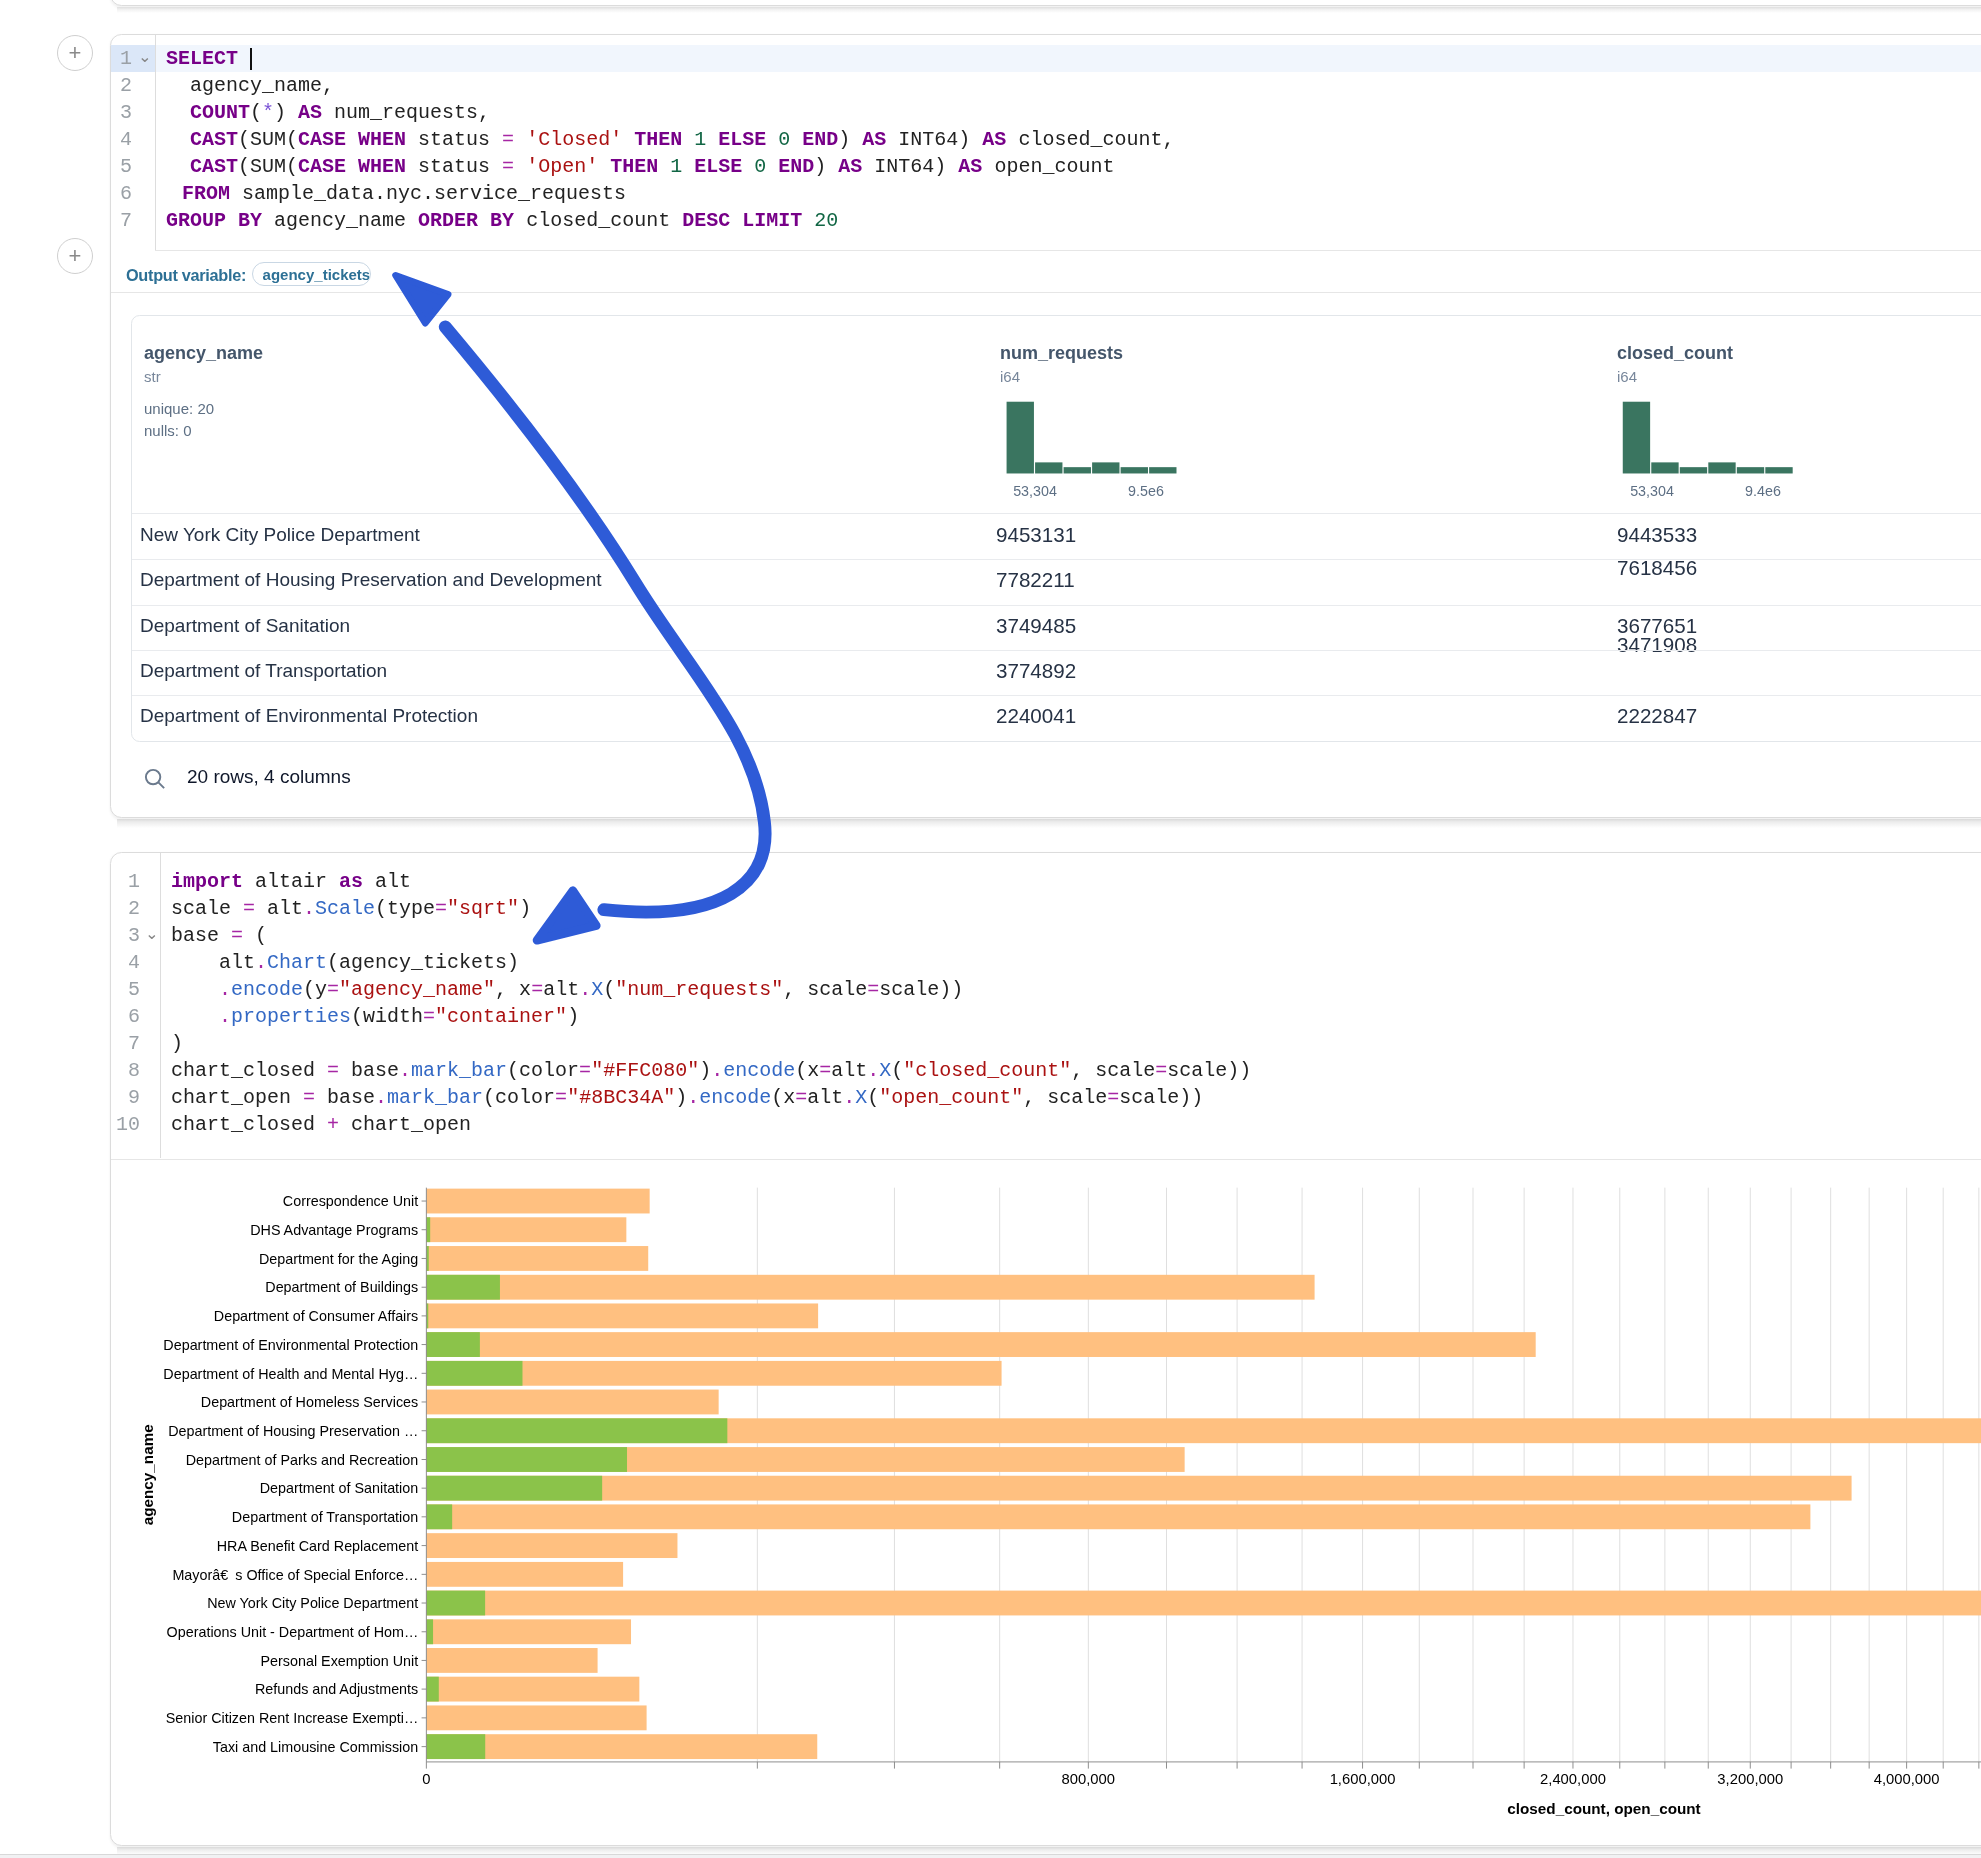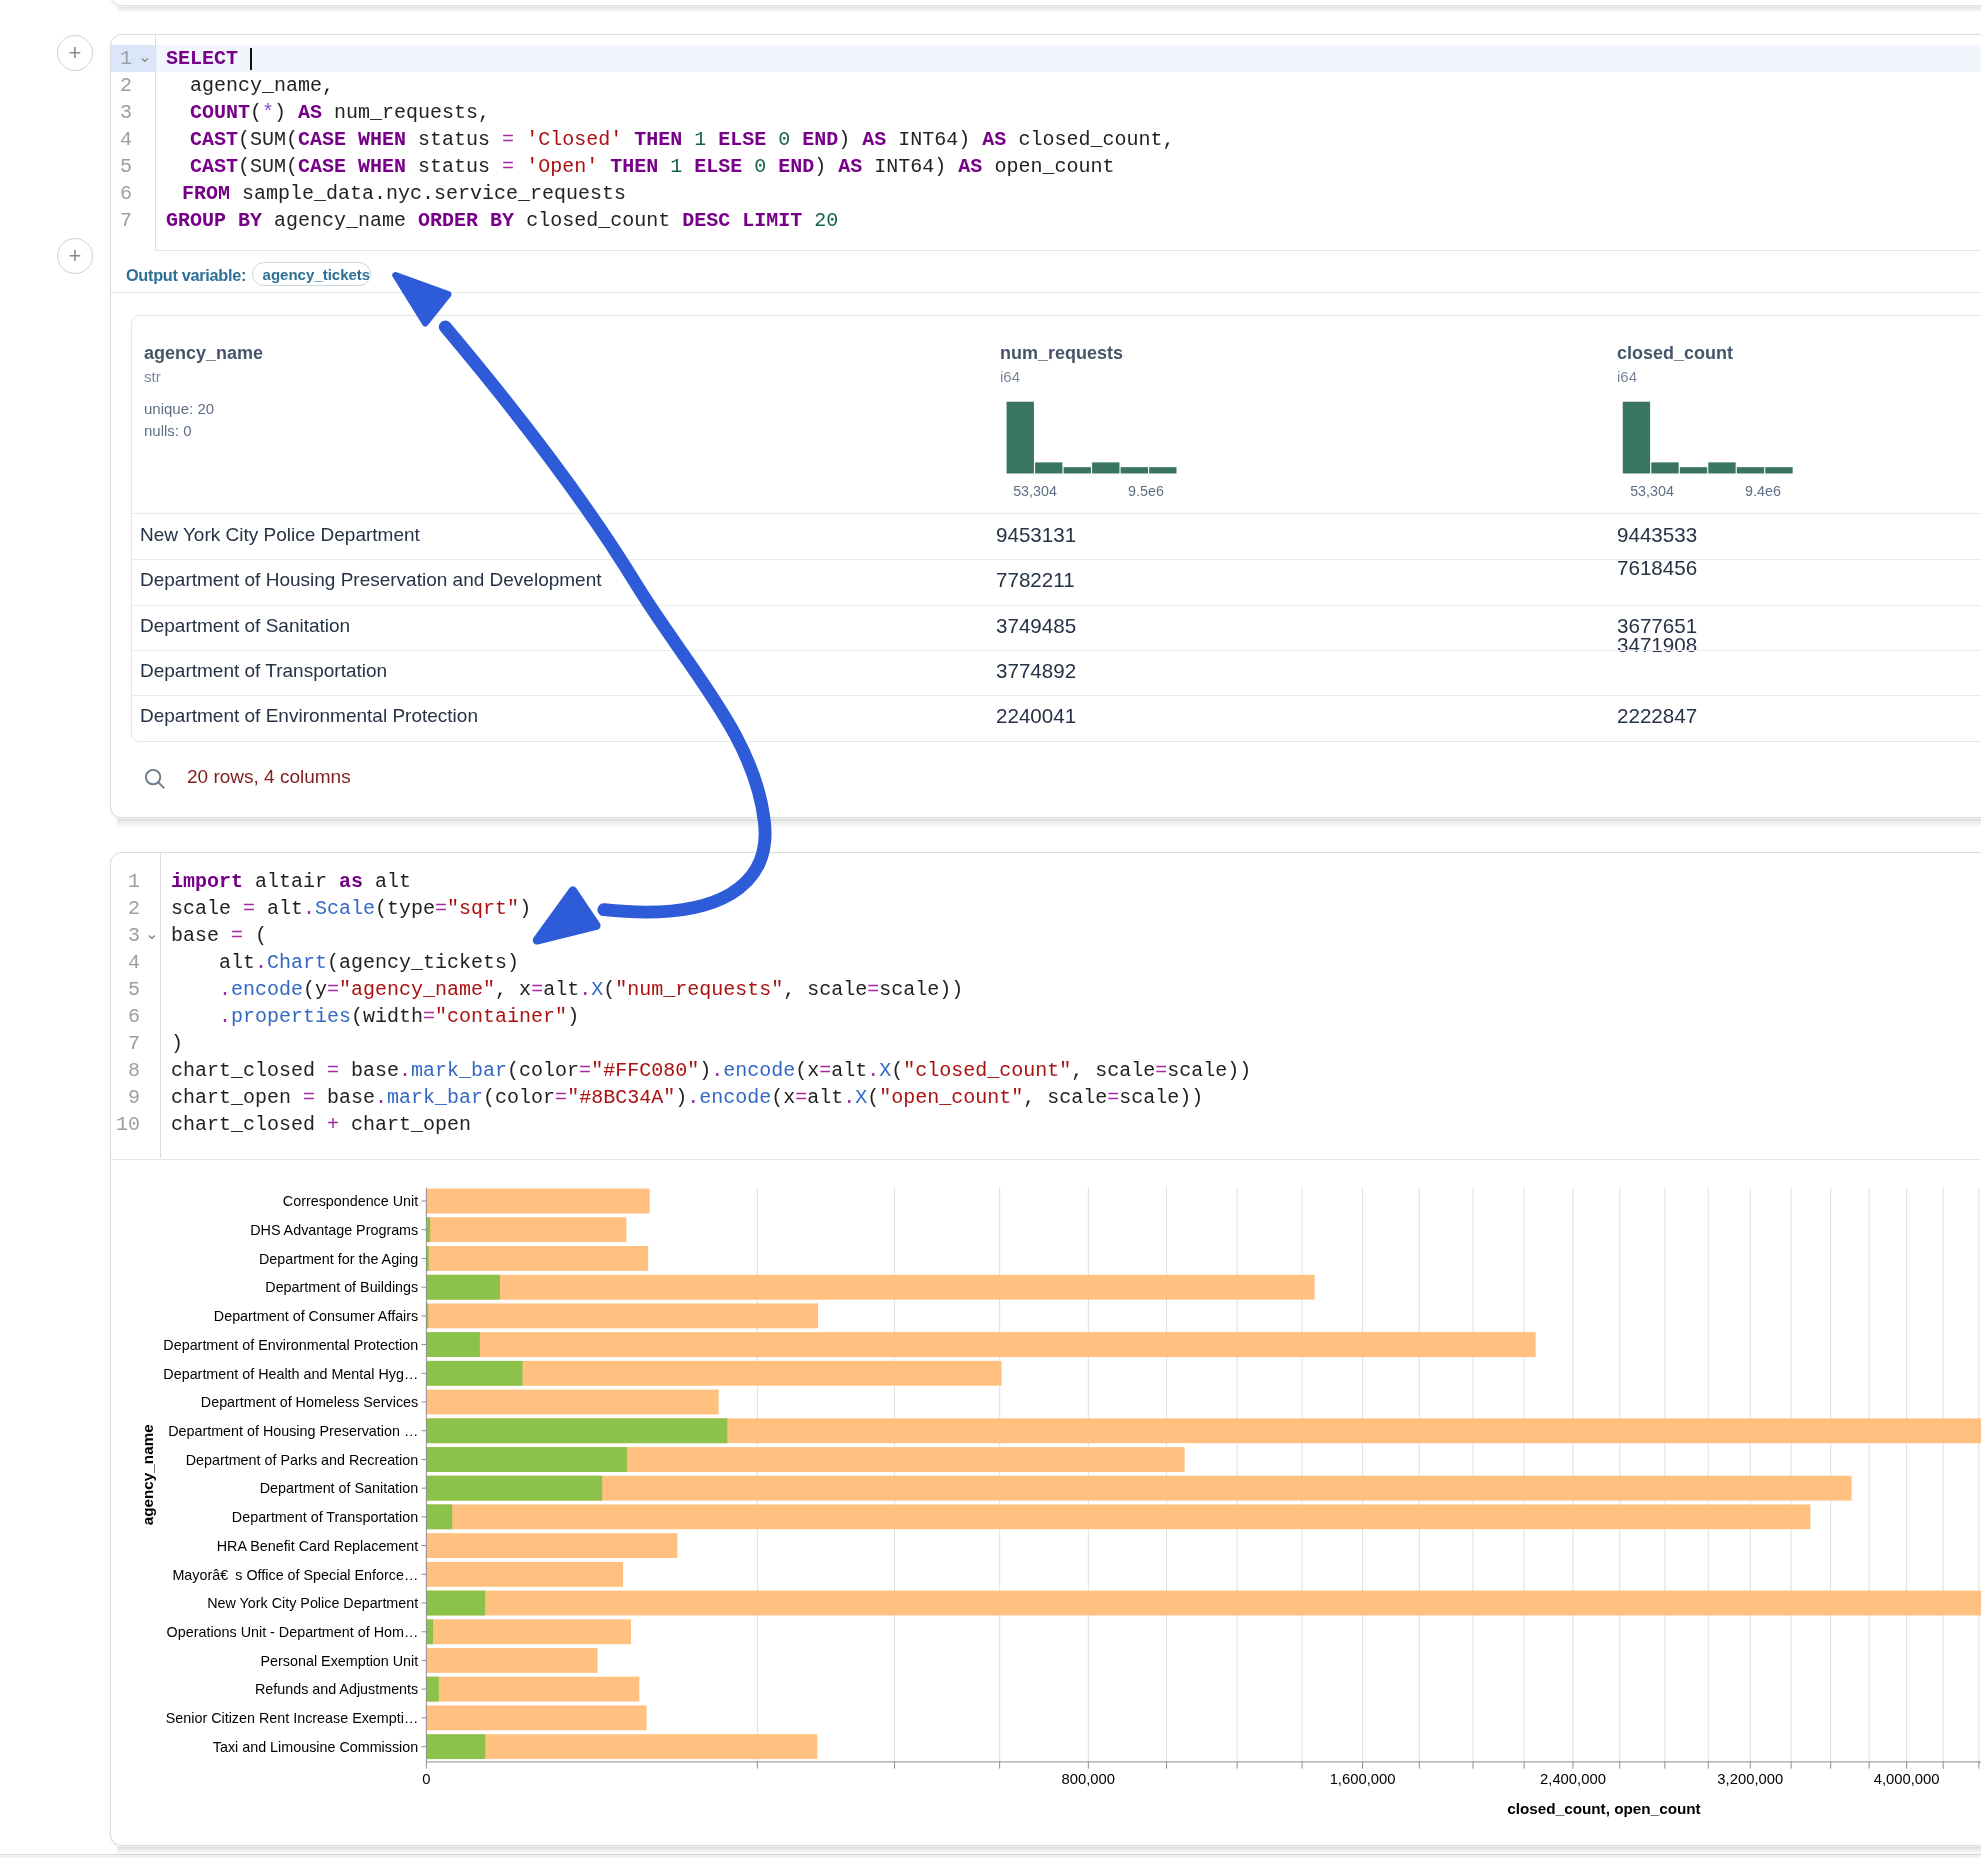--- a/index.html
+++ b/index.html
@@ -108,21 +108,21 @@
 <div class="tnum" style="top:704px; left:996px">2240041</div>
 <div class="tnum" style="top:704px; left:1617px">2222847</div>
 <div class="tdiv" style="top:559px"></div>
 <div class="tdiv" style="top:605px"></div>
 <div class="tdiv" style="top:650px"></div>
 <div class="tdiv" style="top:695px"></div>
 <svg style="position:absolute; left:143px; top:767px;" width="25" height="25" viewBox="0 0 26 26">
       <circle cx="10.5" cy="10.5" r="7.5" fill="none" stroke="#6b7a8d" stroke-width="2"></circle>
       <line x1="16" y1="16" x2="22" y2="22" stroke="#6b7a8d" stroke-width="2"></line>
     </svg>
-<div style="position:absolute; left:187px; top:766px; font-size:19px; color:#7f1d1d;">20 rows, 4 columns</div>
+<div style="position:absolute; left:187px; top:766px; font-size:19px; color:#0f172a;">20 rows, 4 columns</div>
 
 <div class="card" style="top:852px; height:994px;"></div>
 <div class="vline" style="left:160px; top:853px; height:305px;"></div>
 <div class="gln" style="top:868px; width:140px">1</div>
 <div class="cln" style="top:868px; left:171px"><span class="kw">import</span> altair <span class="kw">as</span> alt</div>
 <div class="gln" style="top:895px; width:140px">2</div>
 <div class="cln" style="top:895px; left:171px">scale <span class="op">=</span> alt<span class="op">.</span><span class="fn">Scale</span>(type<span class="op">=</span><span class="st">"sqrt"</span>)</div>
 <div class="gln" style="top:922px; width:140px">3</div>
 <div class="chev" style="top:922px; left:145px">⌄</div>
 <div class="cln" style="top:922px; left:171px">base <span class="op">=</span> (</div>

